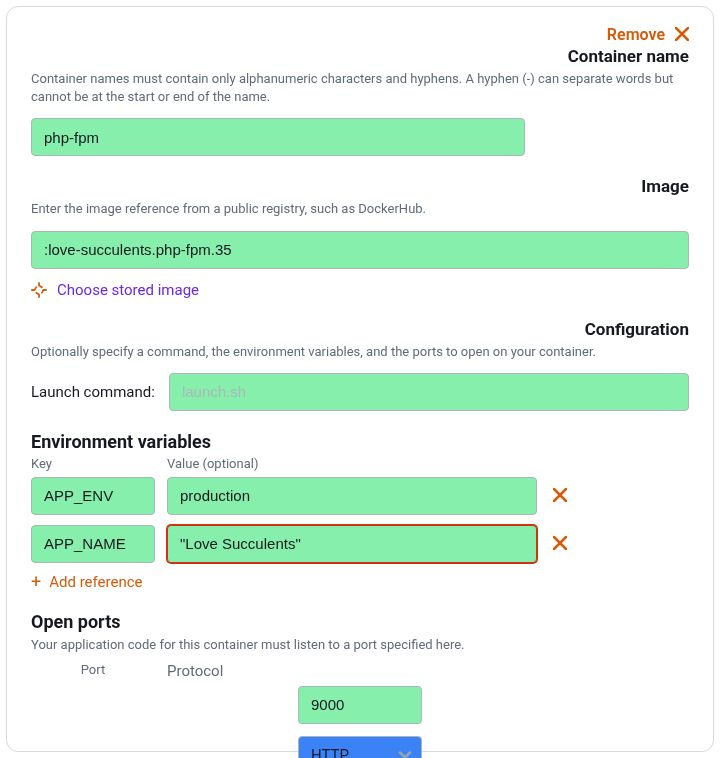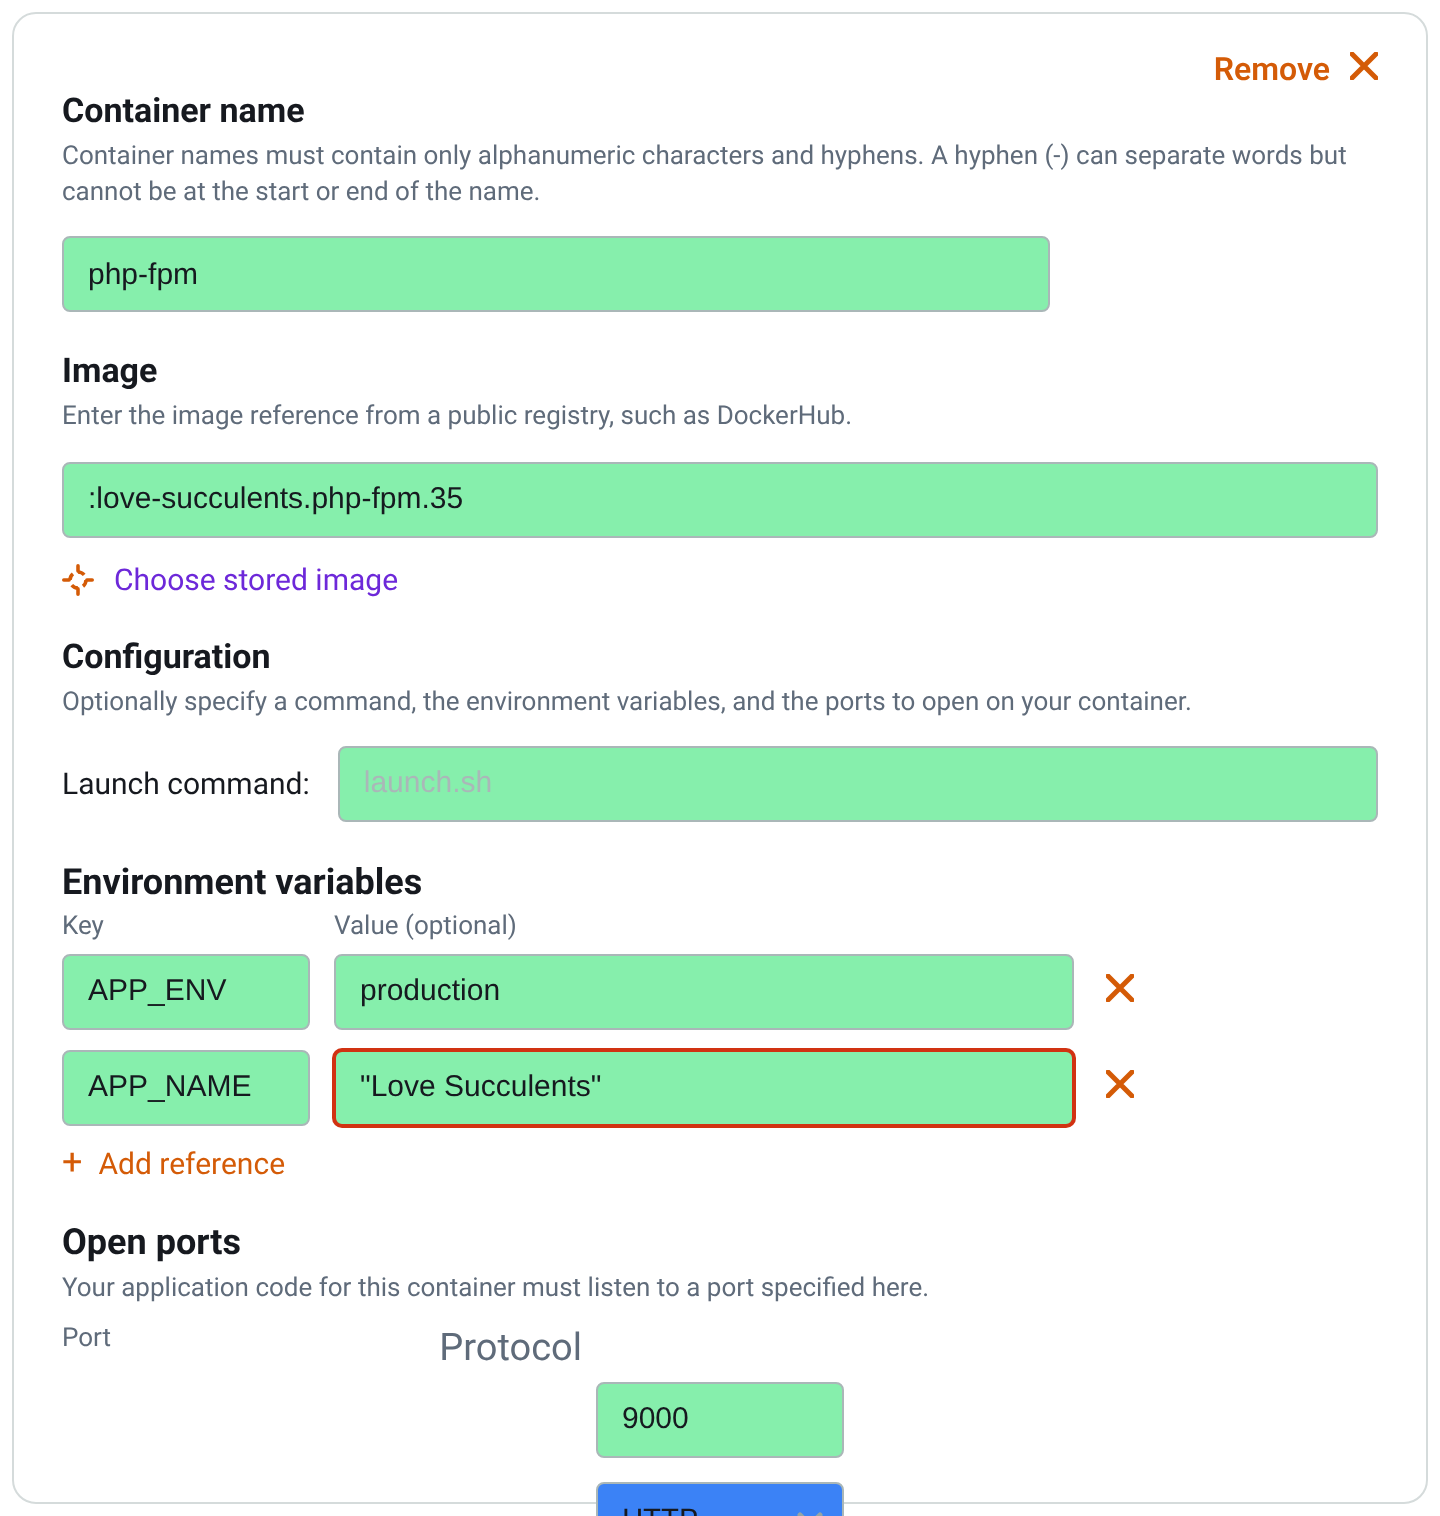--- a/index.html
+++ b/index.html
@@ -38,20 +38,21 @@
       font-size: 18px;
       font-weight: 700;
       cursor: pointer;
       line-height: 1;
     }
     .section-title {
       font-size: 17px;
       font-weight: 700;
       color: #16191f;
       margin-bottom: 4px;
+      text-align: right;
     }
     .section-desc {
       font-size: 13px;
       color: #5f6b7a;
       line-height: 1.4;
       margin-bottom: 12px;
     }
     .input {
       width: 100%;
       height: 38px;
@@ -143,22 +144,22 @@
     }
     .add-text {
       color: #d45b07;
       font-size: 15px;
     }
     .ports-headers {
       display: flex;
       gap: 12px;
       margin-bottom: 6px;
     }
-    .port-col { width: 124px; font-size: 13px; color: #5f6b7a; }
-    .proto-col { width: 124px; font-size: 19px; color: #5f6b7a; text-align: right; }
+    .port-col { width: 124px; font-size: 13px; color: #5f6b7a; text-align: center; }
+    .proto-col { width: 124px; font-size: 15px; color: #5f6b7a; }
     .port-row {
       display: flex;
       align-items: center;
       gap: 12px;
       margin-bottom: 10px;
       flex-direction: column;
     }
     .port-input { width: 124px; }
     .select-wrap {
       position: relative;

